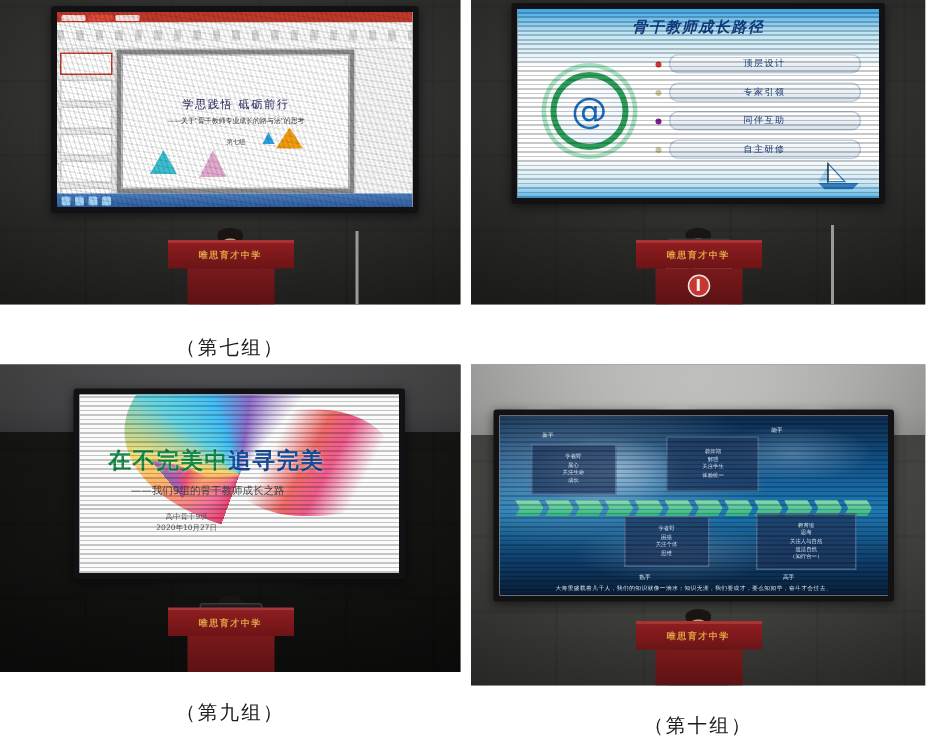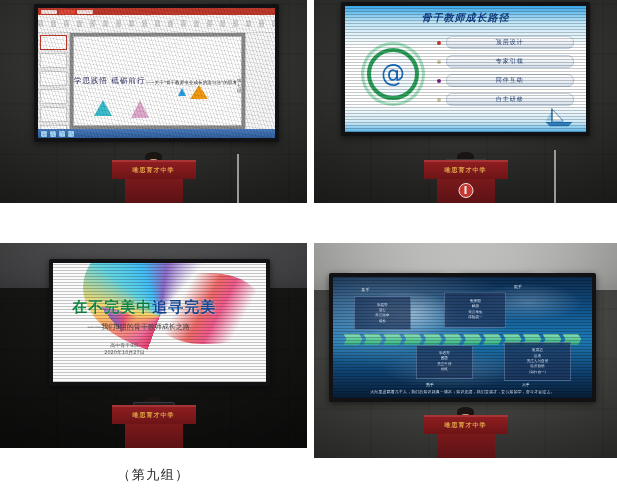--- a/index.html
+++ b/index.html
@@ -143,20 +143,21 @@
   .ppt-pane { width: 16%; background: #f7f7f7; border-left: 1px solid #ccc; }
   .ppt-taskbar { height: 9px; background: linear-gradient(180deg, #4a7ec0, #2f5f9e); display: flex; align-items: center; gap: 3px; padding: 0 3px; }
   .tb-ico { width: 6px; height: 6px; border-radius: 1px; background: #9fd0f5; }
 
   .slide {
     width: 100%; height: 100%;
     background: #ffffff;
     border: 1px solid #b8b8b8;
     position: relative;
     display: flex;
+    flex-direction: column;
     align-items: center;
     justify-content: center;
     box-sizing: border-box;
   }
   .slide-title-cn {
     font-family: "DejaVu Sans", sans-serif;
     font-size: 7.5px;
     color: #2a2a60;
     letter-spacing: 1px;
     white-space: nowrap;
@@ -487,20 +488,21 @@
         </div>
         <div class="laptop" style="bottom:20px;"></div>
 
         <div class="podium">
           <div class="podium-top">
             <span class="podium-text">唯思育才中学</span>
           </div>
           <div class="podium-base"></div>
         </div>
       </div>
+      <div class="caption">（第七组）</div>
     </div>
 
     <div class="cell cell-tr">
       <div class="photo">
         <div class="wall"></div>
         <div class="wall-vignette"></div>
 
         <div class="screen-frame" style="left:9%; top:1%; width:82%; height:66%;">
           <div class="screen">
             <div class="s2">
@@ -700,16 +702,17 @@
         </div>
         <div class="laptop" style="bottom:22px;"></div>
 
         <div class="podium">
           <div class="podium-top">
             <span class="podium-text">唯思育才中学</span>
           </div>
           <div class="podium-base"></div>
         </div>
       </div>
+      <div class="caption">（第十组）</div>
     </div>
 
   </div>
 </div>
 
 </body></html>

